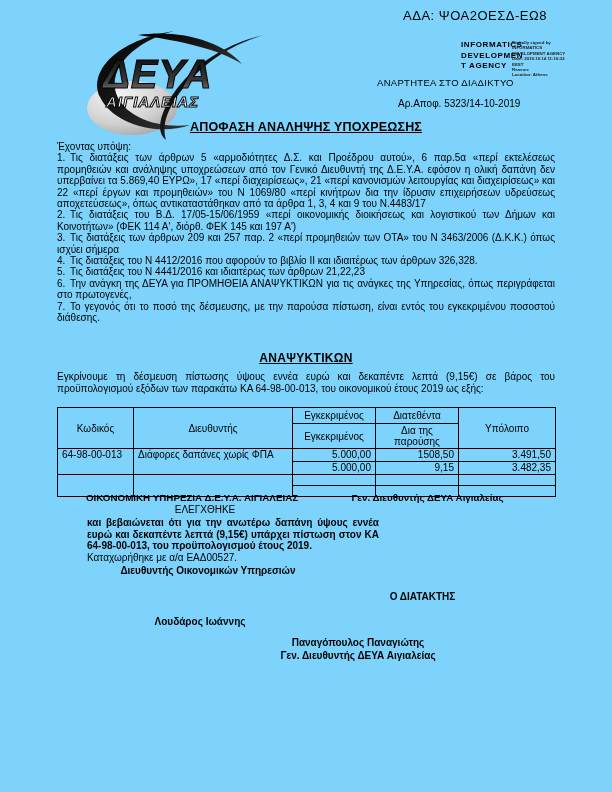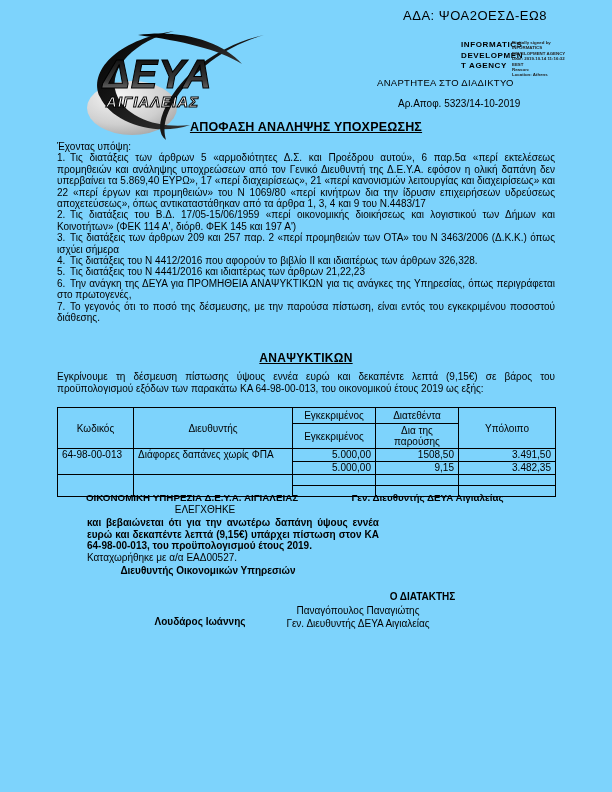--- a/index.html
+++ b/index.html
@@ -46,21 +46,21 @@
   .f-abs{position:absolute;font-size:10px;}
   .fl-title{left:47px;top:492px;width:290px;text-align:center;font-weight:bold;font-size:9.8px;}
   .fl-checked{left:60px;top:504px;width:290px;text-align:center;}
   .fl-body{left:87px;top:517px;width:292px;text-align:justify;line-height:11.6px;font-weight:bold;}
   .fl-reg{left:87px;top:552px;}
   .fl-role{left:68px;top:565px;width:280px;text-align:center;font-weight:bold;}
   .fl-name{left:60px;top:606px;width:280px;text-align:center;font-weight:bold;margin-top:10px;}
 
   .fr-title{left:330px;top:492px;width:195px;text-align:center;font-weight:bold;font-size:9.8px;}
   .fr-role{left:330px;top:565px;width:185px;text-align:center;font-weight:bold;margin-top:26px;}
-  .fr-name{left:260px;top:604px;width:196px;text-align:center;font-weight:normal;line-height:13px;}
+  .fr-name{left:260px;top:636px;width:196px;text-align:center;font-weight:bold;line-height:13px;}
 </style>
 </head>
 <body>
 
 <div class="page">
 
   <div class="ada">ΑΔΑ: ΨΟΑ2ΟΕΣΔ-ΕΩ8</div>
 
   <div class="logo">
     <svg viewBox="0 0 192 112" width="192" height="112">

